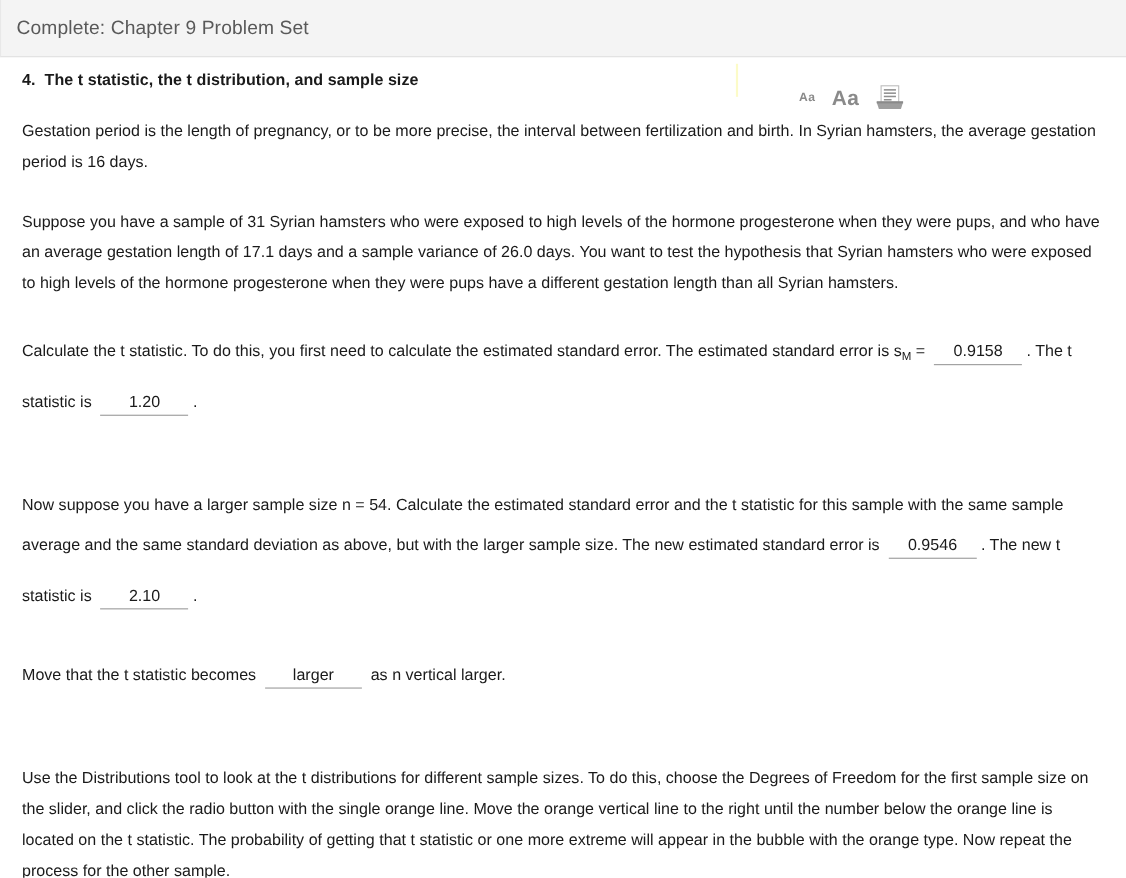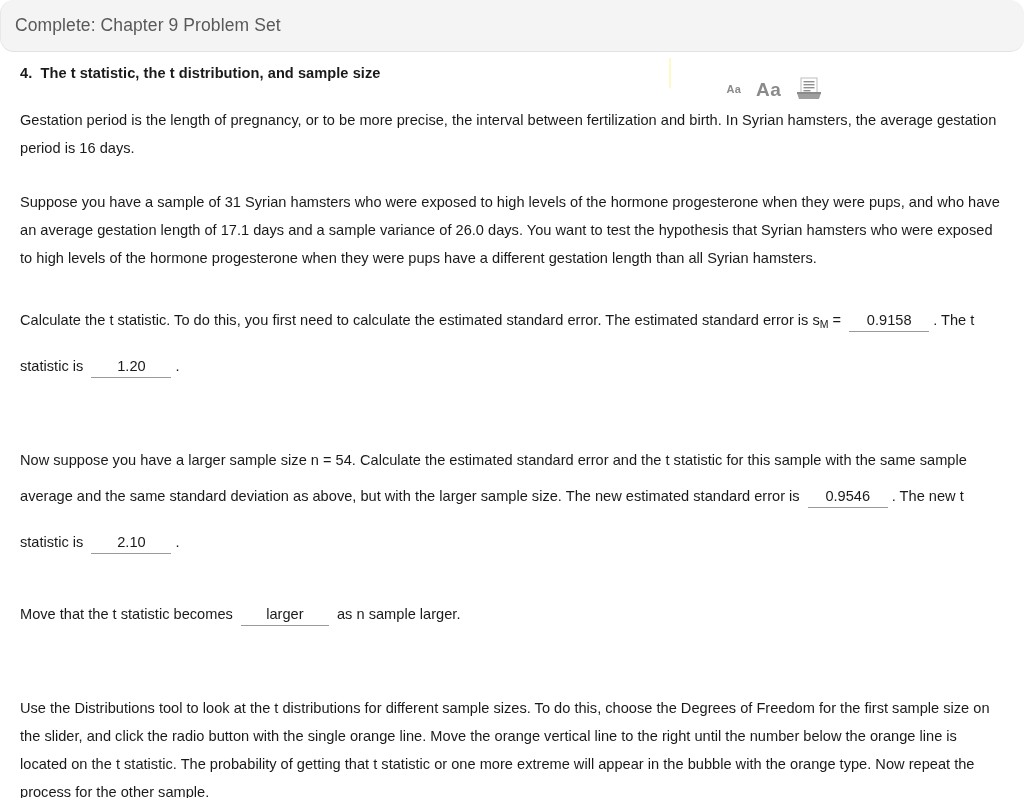--- a/index.html
+++ b/index.html
@@ -20,21 +20,20 @@
   .window-header {
     box-sizing: border-box;
     width: 1024px;
     height: 52px;
     background: #f4f4f4;
     border-bottom: 1px solid #e2e2e2;
     border-left: 1px solid #e8e8e8;
     display: flex;
     align-items: center;
     padding-left: 14px;
-    border-radius: 14px;
   }
   .window-title {
     font-size: 17.5px;
     font-weight: 400;
     color: #595959;
     letter-spacing: 0.1px;
     white-space: nowrap;
   }
 
   
@@ -180,20 +179,20 @@
 
   <div class="gap-56"></div>
 
   <p class="para">
     <span>Now suppose you have a larger sample size n = 54. Calculate the estimated standard error and the t statistic for this sample with the same sample average and the same standard deviation as above, but with the larger sample size. The new estimated standard error is </span><span class="blank">0.9546</span><span>. The new t statistic is </span><span class="blank">2.10</span><span>.</span>
   </p>
 
   <div class="gap-26"></div>
 
   <p class="para">
-    <span>Move that the t statistic becomes </span><span class="blank wide">larger</span><span> as n sample larger.</span>
+    <span>Move that the t statistic becomes </span><span class="blank wide">larger</span><span> as n vertical larger.</span>
   </p>
 
   <div class="gap-56"></div>
 
   <p class="para">Use the Distributions tool to look at the t distributions for different sample sizes. To do this, choose the Degrees of Freedom for the first sample size on the slider, and click the radio button with the single orange line. Move the orange vertical line to the right until the number below the orange line is located on the t statistic. The probability of getting that t statistic or one more extreme will appear in the bubble with the orange type. Now repeat the process for the other sample.</p>
 
 </div>
 
 </body></html>

